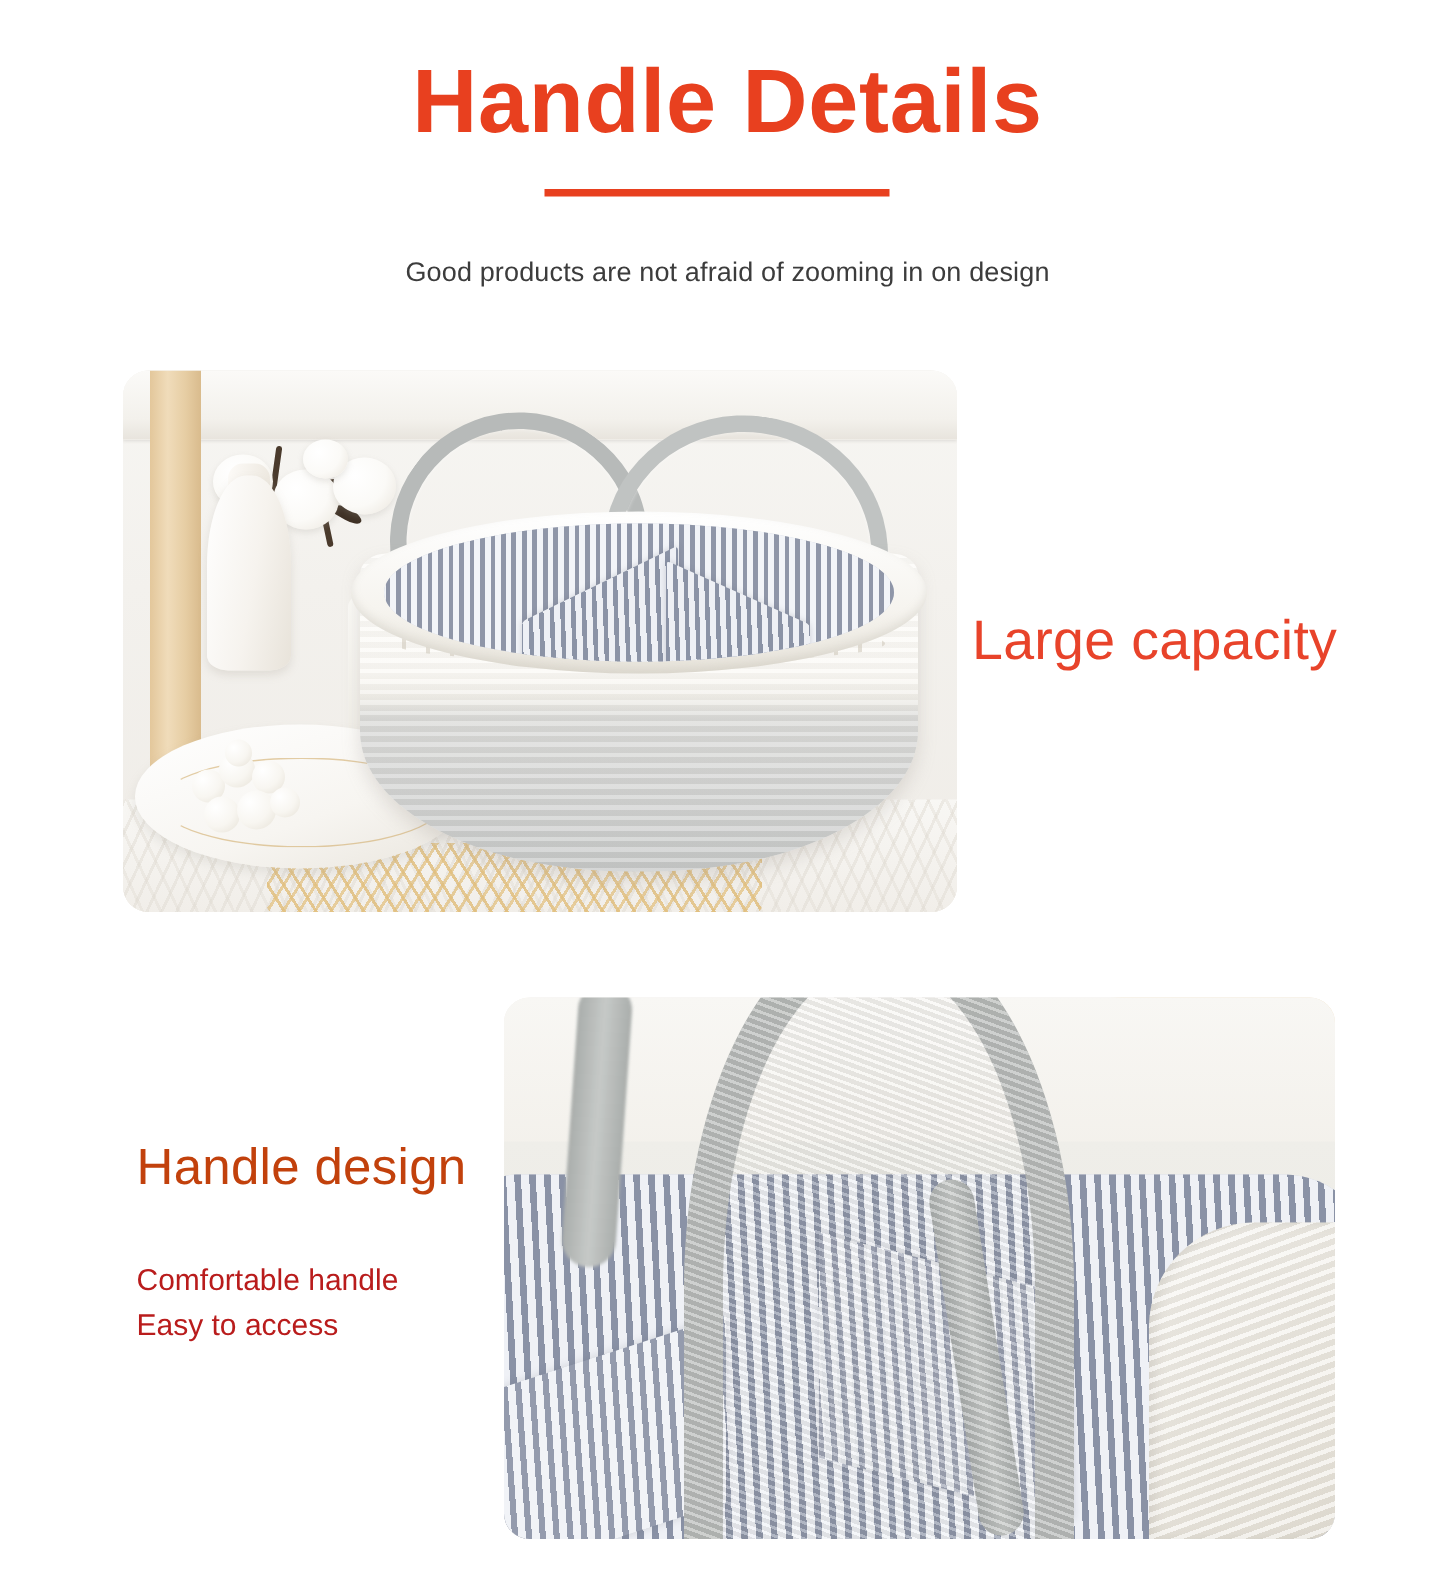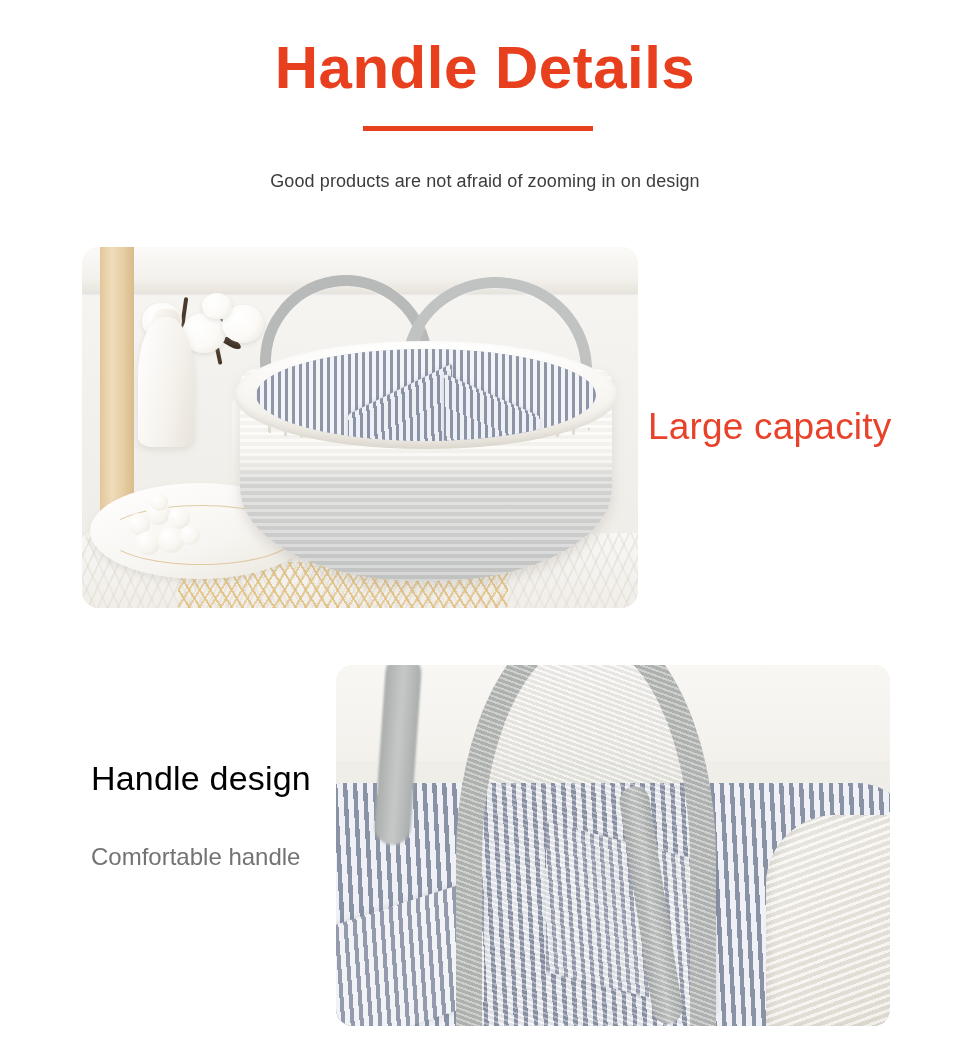--- a/index.html
+++ b/index.html
@@ -356,28 +356,28 @@
     letter-spacing: 0.2px;
   }
   #handle-block {
     position: absolute;
     left: 91px;
     top: 760px;
     width: 245px;
   }
   #label-handle-design {
     font-size: 34px;
-    color: #000000;
+    color: #c2410c;
     white-space: nowrap;
     letter-spacing: 0.2px;
     line-height: 1.1;
   }
   .handle-desc {
-    font-size: 24px;
-    color: #737373;
+    font-size: 20px;
+    color: #b91c1c;
     line-height: 1.5;
     white-space: nowrap;
   }
   #handle-desc-1 { margin-top: 42px; }
 </style>
 </head>
 <body>
 
 <div id="page-title">Handle Details</div>
 
@@ -436,20 +436,21 @@
       </div>
     </div>
   </div>
 </div>
 
 <div id="label-large-capacity">Large capacity</div>
 
 <div id="handle-block">
   <div id="label-handle-design">Handle design</div>
   <div class="handle-desc" id="handle-desc-1">Comfortable handle</div>
+  <div class="handle-desc">Easy to access</div>
 </div>
 
 <div class="photo" id="photo-handle">
   <div class="photo-inner">
     <div class="ph-layer p2-bg"></div>
     <div class="ph-layer p2-wood"></div>
     <div class="ph-layer p2-wall"></div>
     <div class="ph-layer p2-rimwhite"></div>
 
     <div class="ph-layer p2-liner">

